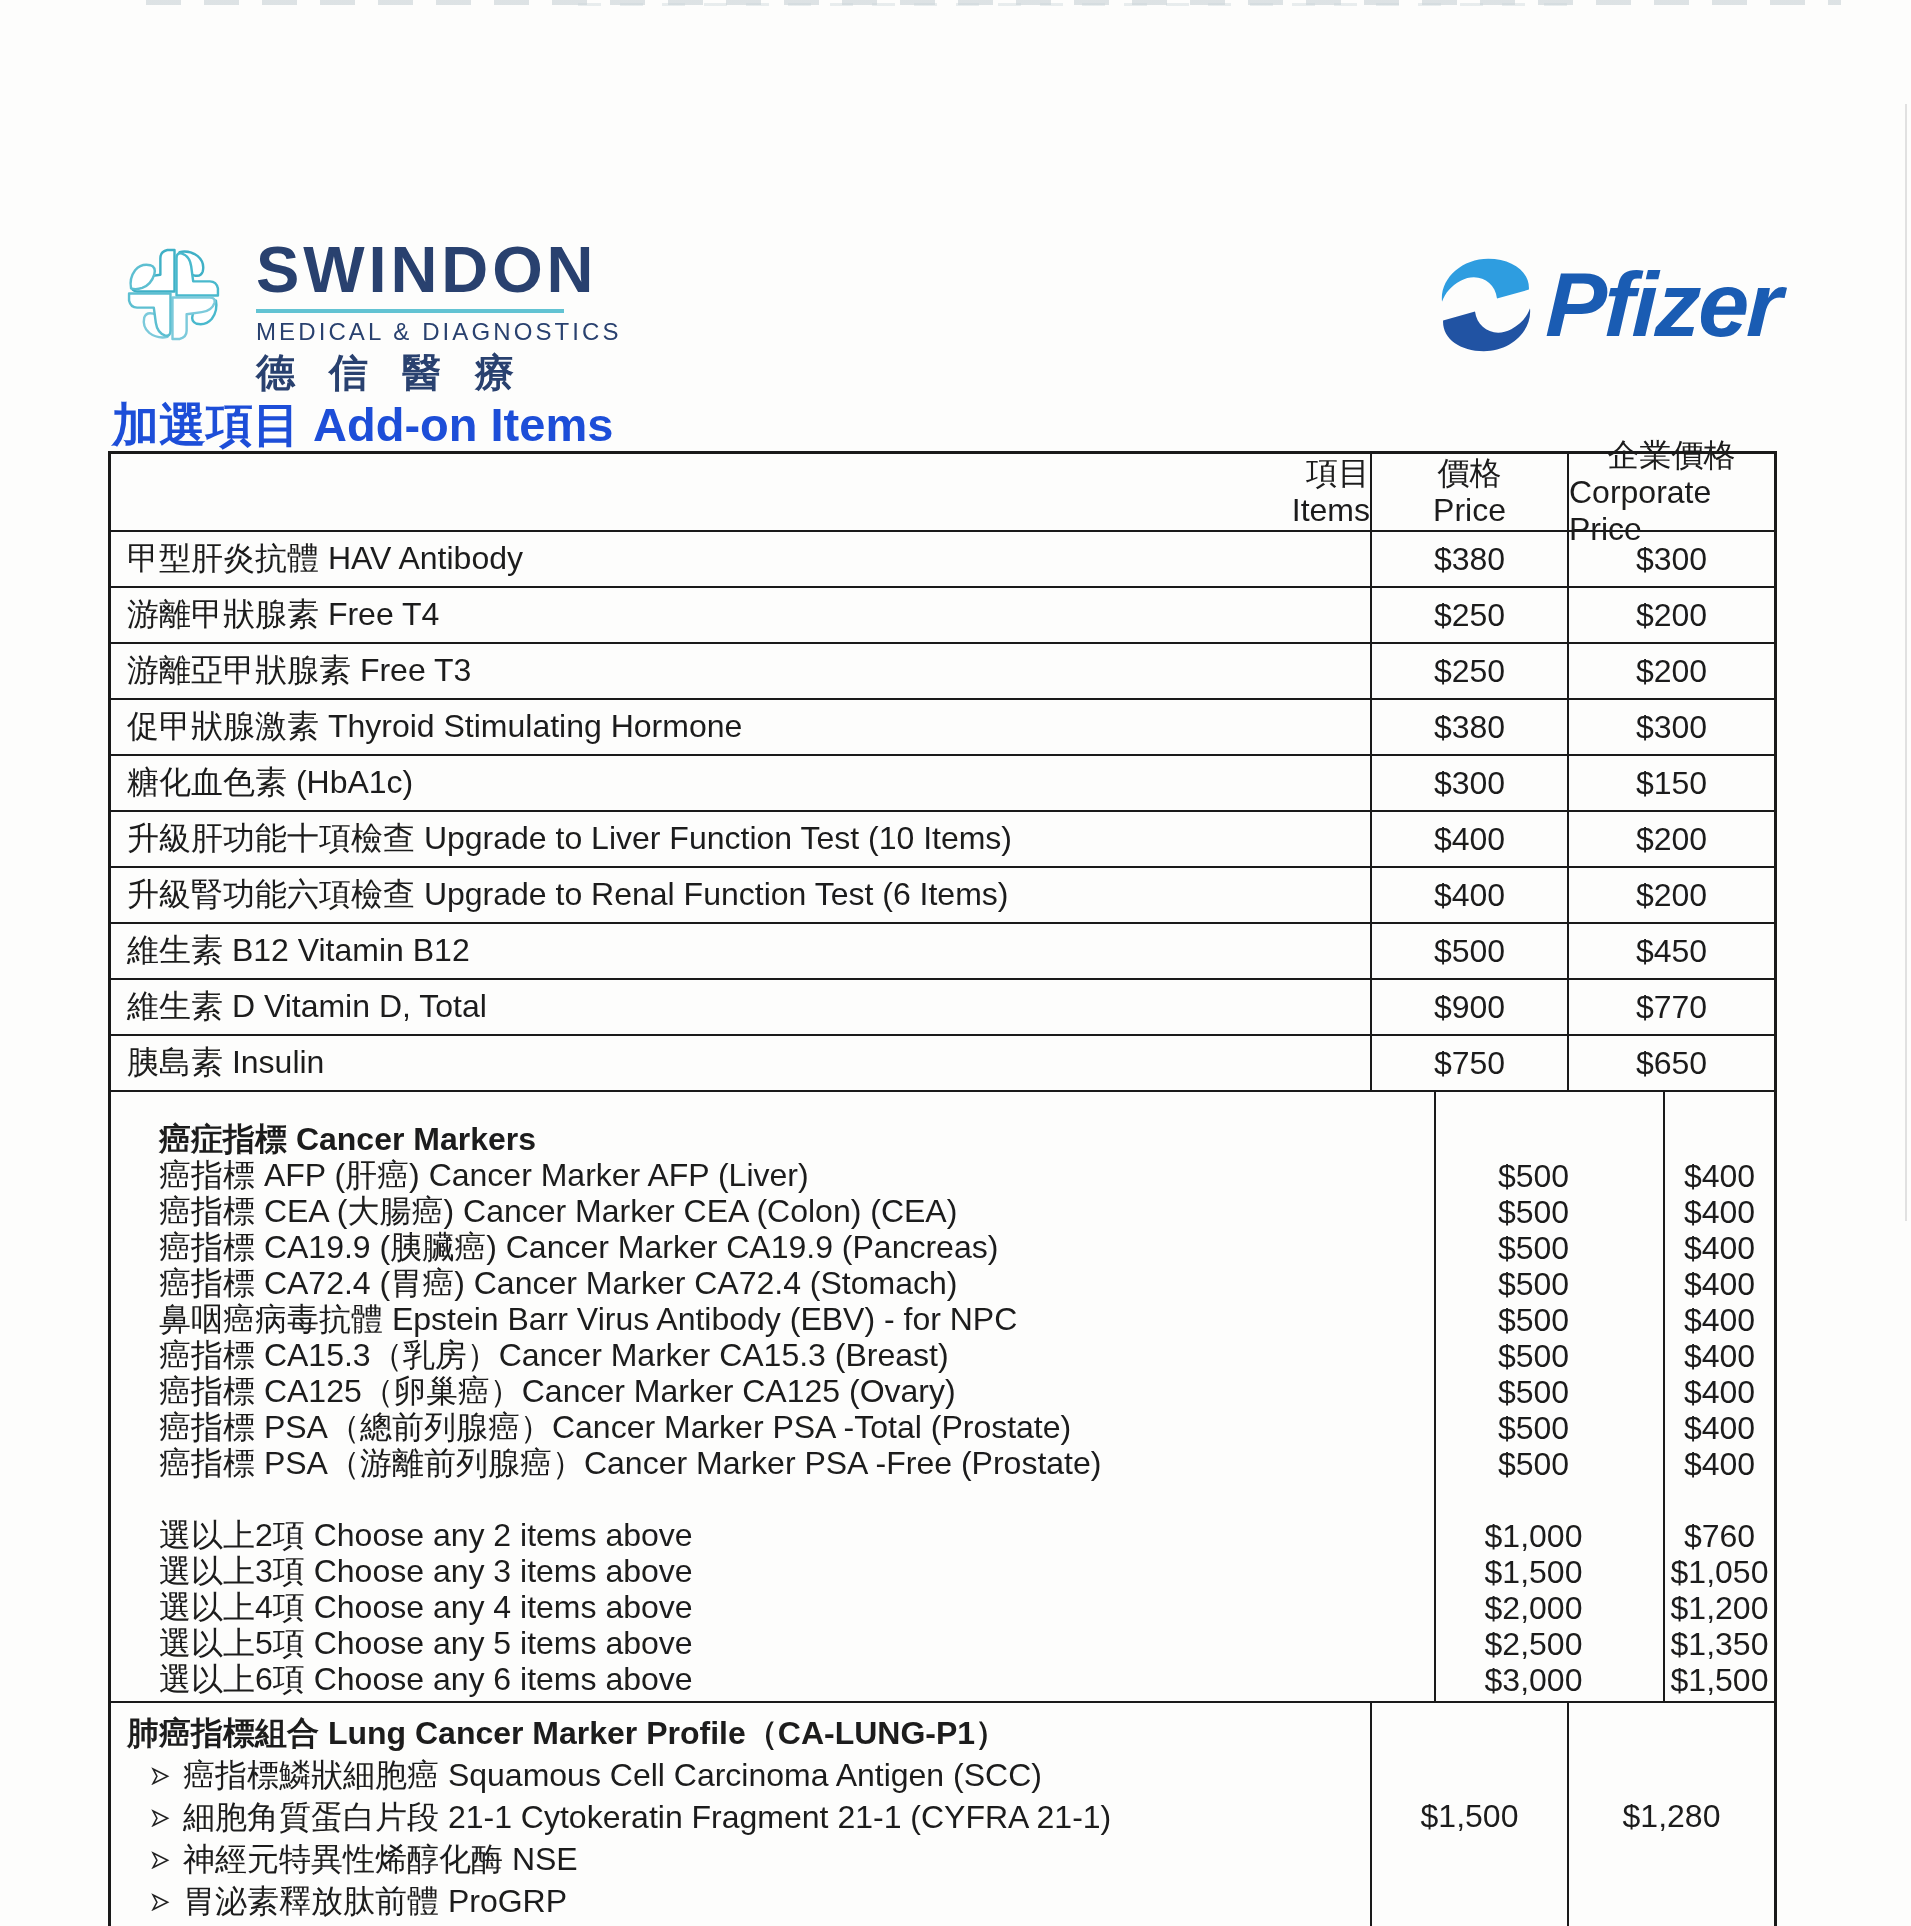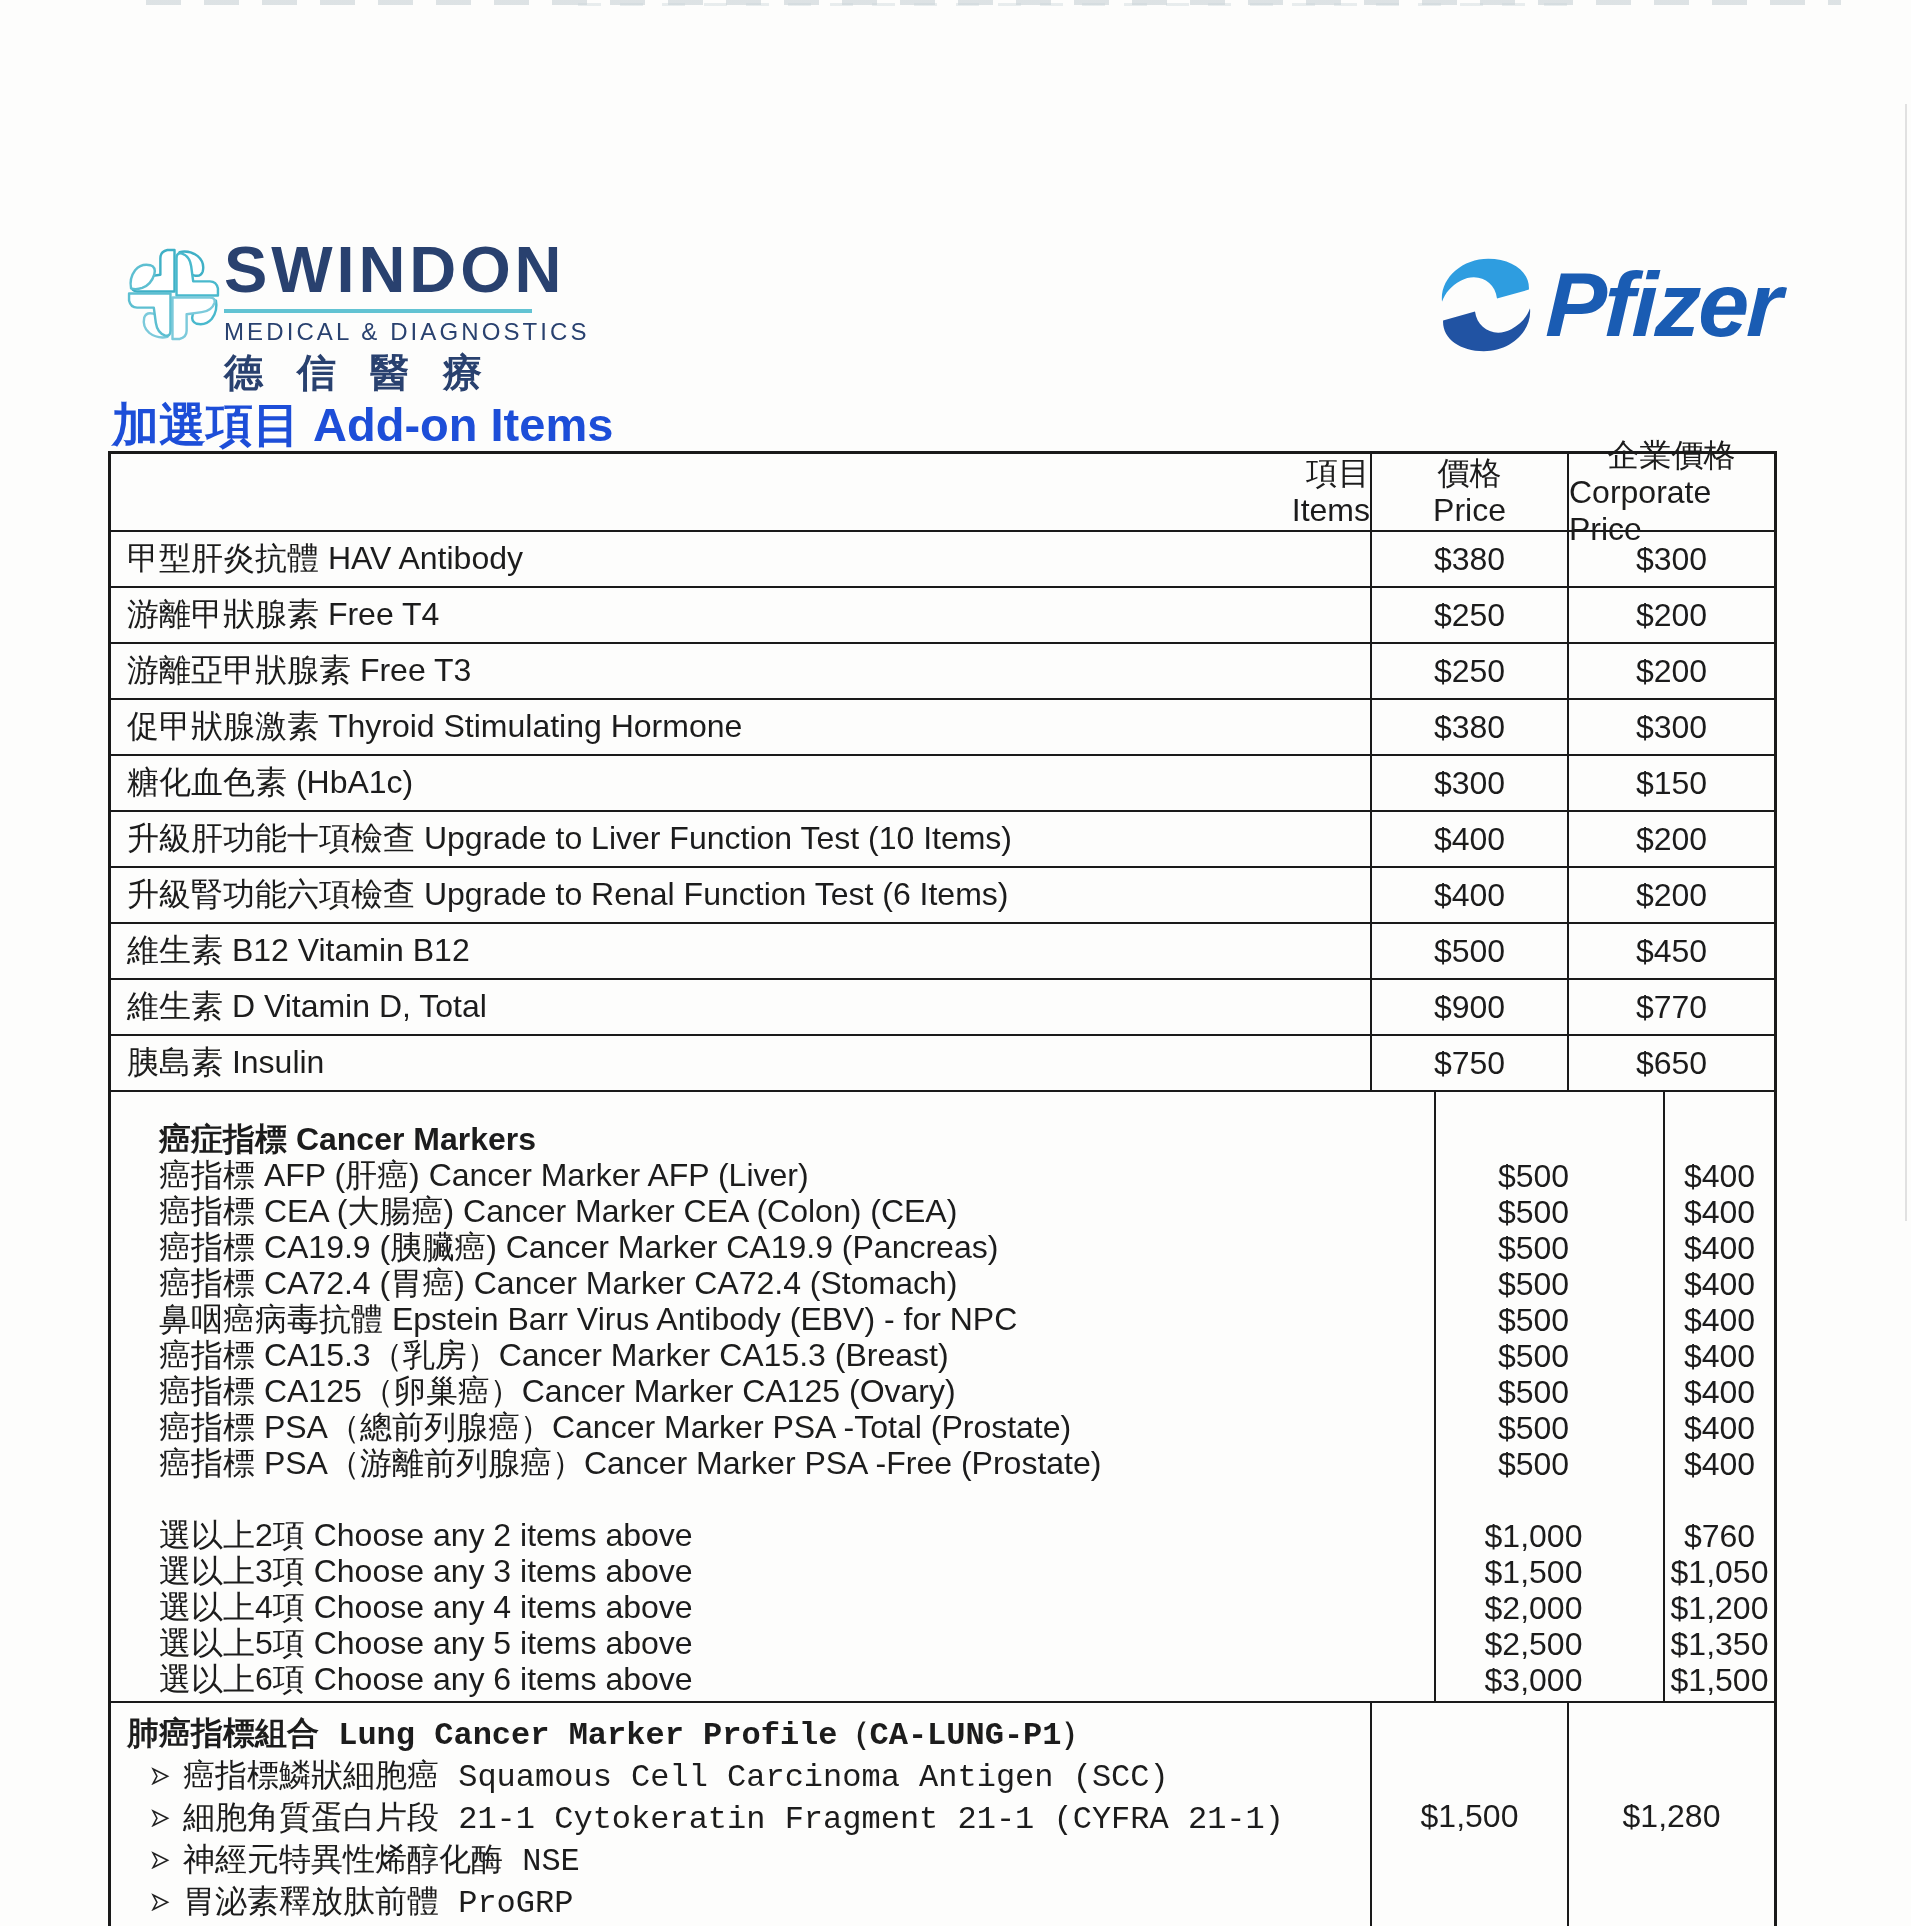--- a/index.html
+++ b/index.html
@@ -16,21 +16,21 @@
     background:repeating-linear-gradient(90deg,#b6c2c8 0 35px,transparent 35px 58px);
     opacity:.45;}
   .scan-top-noise2{position:absolute;left:578px;top:3.1px;width:1002px;height:2.7px;
     background:repeating-linear-gradient(90deg,#c9d4d8 0 23px,transparent 23px 42px);
     opacity:.4;}
   .scan-edge-line{position:absolute;left:1905px;top:104px;width:1.9px;height:1117px;
     background:#d2d2d2;opacity:.65;}
   .scan-dot{position:absolute;width:4.6px;height:4.6px;border-radius:50%;background:#9a9a9a;opacity:.5;}
 
   
-  .brand-swindon{position:absolute;left:123px;top:236px;display:flex;gap:0;}
+  .brand-swindon{position:absolute;left:123px;top:236px;display:flex;gap:32px;}
   .swindon-icon{width:101px;height:107px;margin-top:5.4px;}
   .swindon-text{display:flex;flex-direction:column;}
   .swindon-name{font-size:65px;font-weight:600;letter-spacing:3.9px;color:#29416f;line-height:67px;}
   .swindon-rule{width:308px;height:3.9px;background:#62c3d3;margin-top:6.2px;}
   .swindon-sub{font-size:24px;letter-spacing:3.1px;color:#29416f;margin-top:5.4px;font-weight:500;}
   .swindon-cn{font-size:39px;font-weight:700;letter-spacing:34px;color:#29416f;margin-top:0;white-space:nowrap;}
 
   .brand-pfizer{position:absolute;left:1431px;top:247px;display:flex;align-items:center;gap:5.4px;}
   .pfizer-icon{width:110px;height:116px;}
   .pfizer-word{font-size:91px;font-weight:700;font-style:italic;color:#1a5cb3;
@@ -56,21 +56,21 @@
   .r-tall1{height:609px;}
   .r-tall1 .c-item,.r-tall1 .c-price,.r-tall1 .c-corp{
     display:block;padding-top:30px;align-items:unset;margin-left:32px;}
   .r-tall1 .c-item{padding-left:16px;}
   .ln{height:36px;display:flex;align-items:center;white-space:nowrap;}
   .c-price .ln,.c-corp .ln{justify-content:center;}
   .sec-bold{font-weight:700;}
 
   .r-pkg .c-item{display:block;padding-top:10px;}
   .r-lung{height:227px;}
-  .r-lung .pline{height:42px;font-family:Liberation Mono, monospace;}
+  .r-lung .pline{height:42px;}
   .pline{display:flex;align-items:center;white-space:nowrap;}
   .pkg-header{font-weight:700;}
   .bullet-line .arrow{width:20px;height:18.5px;margin:0 13px 0 23px;flex:none;}
 </style>
 </head>
 <body>
 
 <div class="page">
 
   <div class="scan-top-noise"></div>

